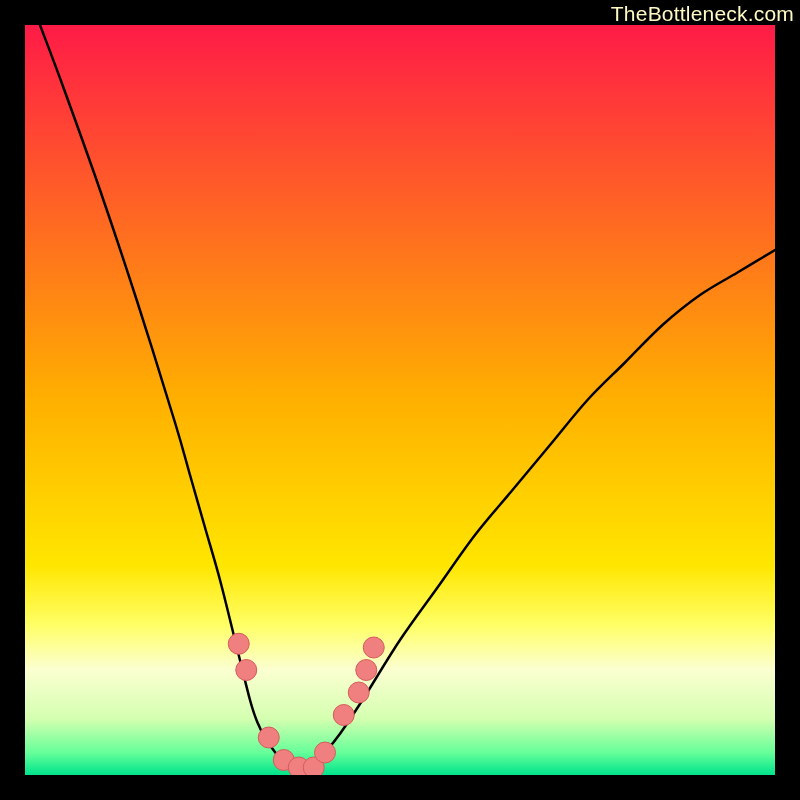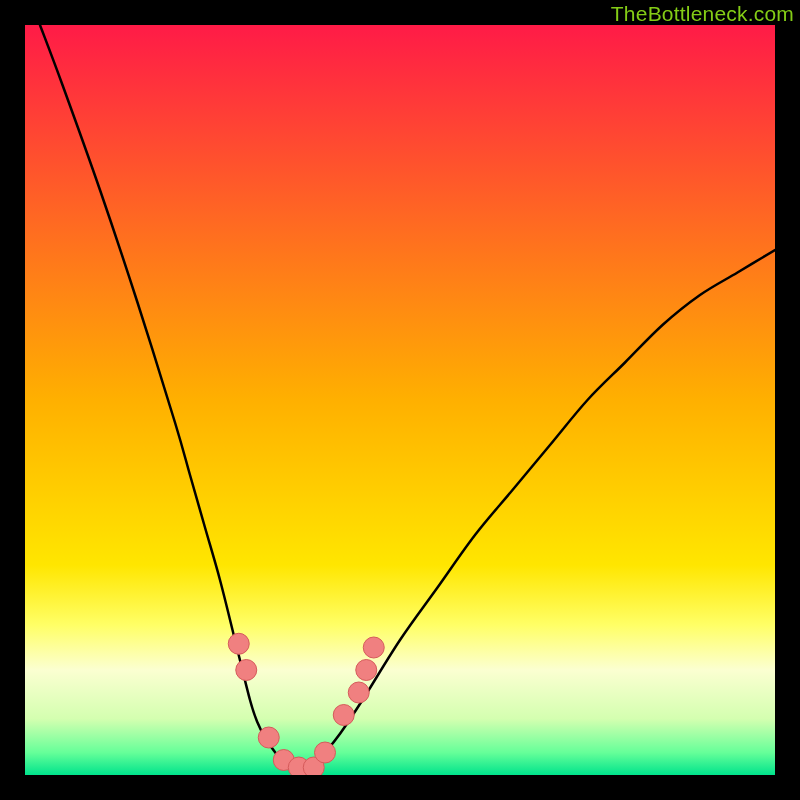--- a/index.html
+++ b/index.html
@@ -21,21 +21,21 @@
   }
   .plot-frame svg {
     display: block;
     width: 100%;
     height: 100%;
   }
   .watermark {
     position: absolute;
     top: 2px;
     right: 6px;
-    color: #84cc16;
+    color: #fef9c3;
     font-size: 21px;
     font-weight: 400;
     letter-spacing: 0.2px;
   }
 </style>
 </head>
 <body>
 
 <div class="plot-frame">
   <svg viewBox="0 0 750 750">

